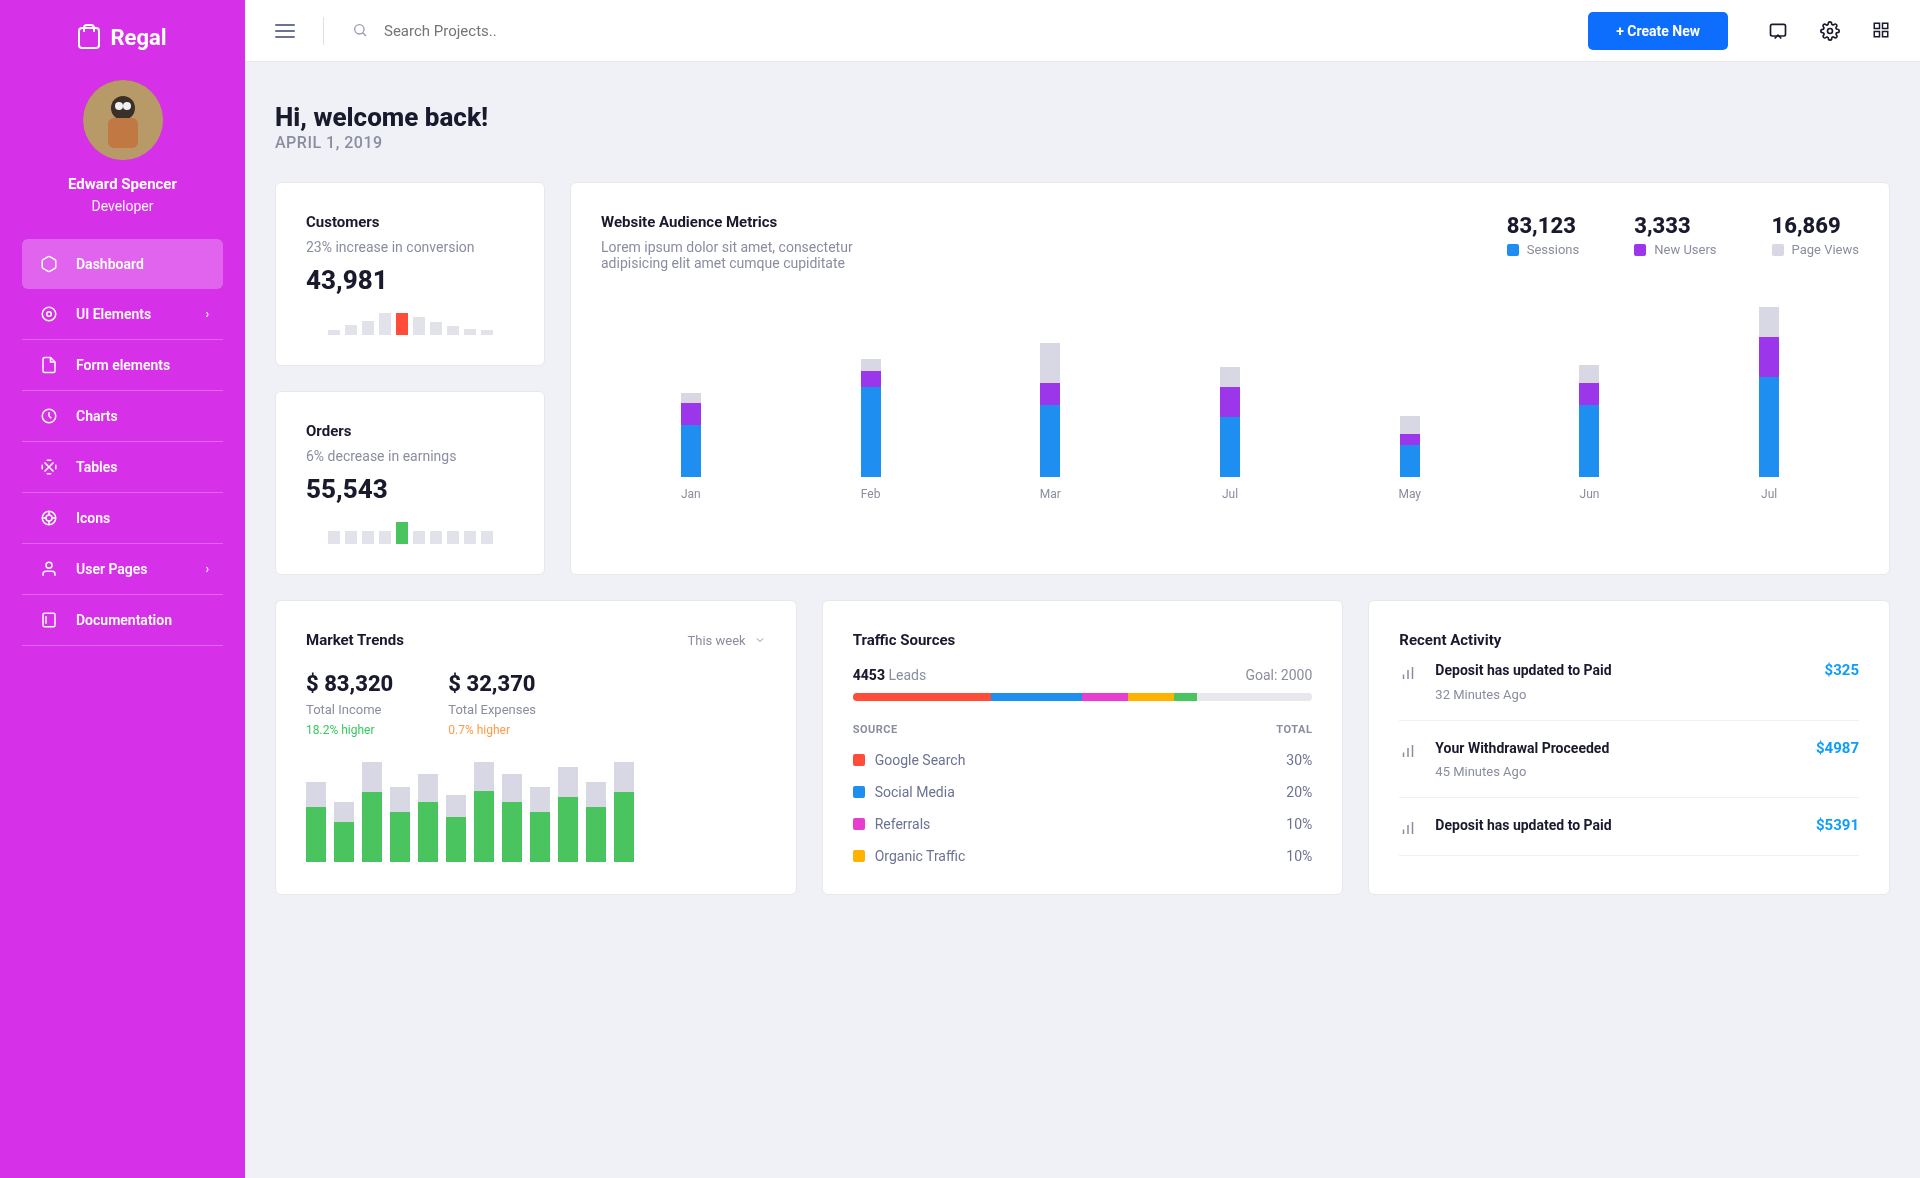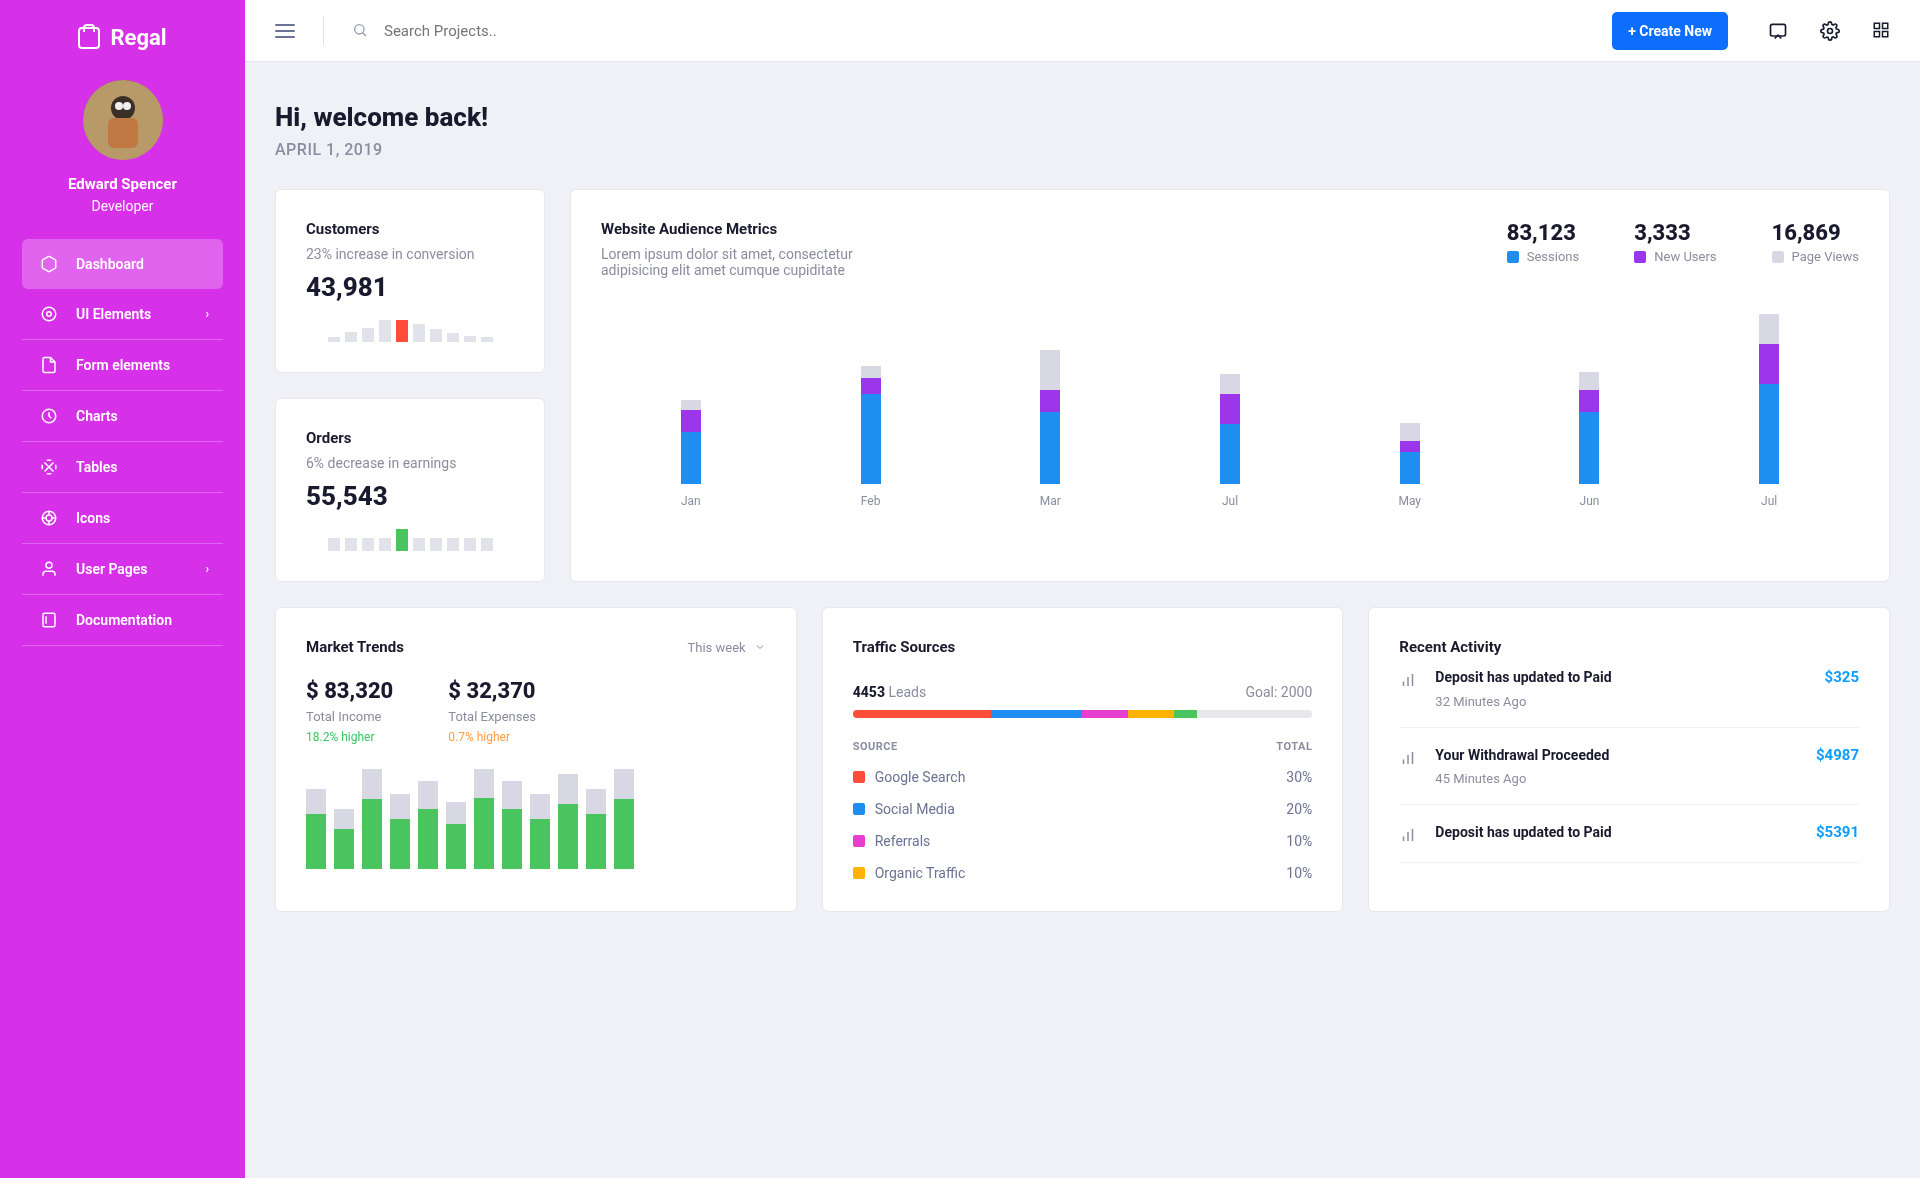--- a/index.html
+++ b/index.html
@@ -17,25 +17,25 @@
 .nav-item.active{background:rgba(255,255,255,.25);border-radius:6px;border-bottom:none}
 .nav-item .chev{position:absolute;right:14px;font-size:12px}
 .nav-icon{width:18px;height:18px;display:flex;align-items:center;justify-content:center}
 .main{margin-left:245px}
 .topbar{background:#fff;height:62px;display:flex;align-items:center;padding:0 30px;border-bottom:1px solid #e8e8ec}
 .burger{width:20px;height:14px;display:flex;flex-direction:column;justify-content:space-between;cursor:pointer}
 .burger span{height:2px;background:#6c7293;border-radius:1px}
 .vdiv{width:1px;height:28px;background:#e0e0e6;margin:0 28px}
 .search{display:flex;align-items:flex-start;gap:16px;color:#9a9cae;flex:1}
 .search input{border:none;outline:none;font-size:15px;width:300px;color:#333}
-.btn-create{background:#0d6efd;color:#fff;border:none;padding:11px 16px;border-radius:5px;font-size:14px;font-weight:700;cursor:pointer}
+.btn-create{background:#0d6efd;color:#fff;border:none;padding:11px 28px;border-radius:5px;font-size:14px;font-weight:700;cursor:pointer}
 .top-icons{display:flex;gap:32px;margin-left:40px;color:#1a1a2e}
 .top-icons span{cursor:pointer;font-size:18px}
 .content{padding:40px 30px}
-.welcome h1{font-size:26px;font-weight:800;color:#1a1a2e;margin-bottom:8px}
+.welcome h1{font-size:26px;font-weight:800;color:#1a1a2e;margin-bottom:1px}
 .welcome .date{font-size:16px;color:#8a8d9f;letter-spacing:.5px;font-weight:500}
 .row{display:flex;gap:25px;margin-top:30px}
 .card{background:#fff;border-radius:6px;border:1px solid #e8e8ec;padding:30px}
 .col-left{width:270px;display:flex;flex-direction:column;gap:25px}
 .col-right{flex:1}
 .card-title{font-size:15px;font-weight:700;color:#1a1a2e}
 .card-sub{font-size:14px;color:#8a8d9f;margin-top:8px}
 .card-big{font-size:26px;font-weight:800;color:#1a1a2e;margin-top:10px}
 .mini-bars{display:flex;gap:5px;margin-top:18px;align-items:flex-end;height:22px;justify-content:center}
 .mini-bars span{width:12px;background:#e1e2ea}
@@ -56,21 +56,21 @@
 .mt-period{font-size:13px;color:#8a8d9f;display:flex;align-items:center;gap:8px;cursor:pointer}
 .mt-stats{display:flex;gap:55px;margin-top:22px}
 .mt-val{font-size:22px;font-weight:800;color:#1a1a2e}
 .mt-lbl{font-size:13px;color:#8a8d9f;margin-top:6px}
 .mt-pct{font-size:12px;margin-top:6px}
 .mt-pct.green{color:#36c95f}
 .mt-pct.orange{color:#ff9b44}
 .mt-chart{display:flex;gap:8px;margin-top:25px;align-items:flex-end;height:100px}
 .mt-bar{width:20px;display:flex;flex-direction:column;justify-content:flex-end;height:100px}
 .mt-bar span{width:100%}
-.ts-leads{display:flex;justify-content:space-between;font-size:14px;margin-top:28px}
+.ts-leads{display:flex;justify-content:space-between;font-size:14px;margin-top:18px}
 .ts-leads b{color:#1a1a2e;font-weight:800}
 .ts-leads span{color:#8a8d9f}
 .ts-bar{display:flex;height:8px;margin-top:10px;border-radius:4px;overflow:hidden;background:#e8e8ec}
 .ts-bar span{height:100%}
 .ts-thead{display:flex;justify-content:space-between;font-size:11px;font-weight:700;color:#8a8d9f;letter-spacing:.5px;margin-top:22px}
 .ts-row{display:flex;justify-content:space-between;align-items:center;font-size:14px;color:#6c7293;margin-top:16px}
 .ts-row .src{display:flex;align-items:center;gap:10px}
 .ra-item{display:flex;gap:18px;padding:18px 0;border-bottom:1px solid #eef0f5}
 .ra-item:first-of-type{padding-top:12px}
 .ra-icon{width:18px;height:18px;margin-top:3px;color:#8a8d9f}

